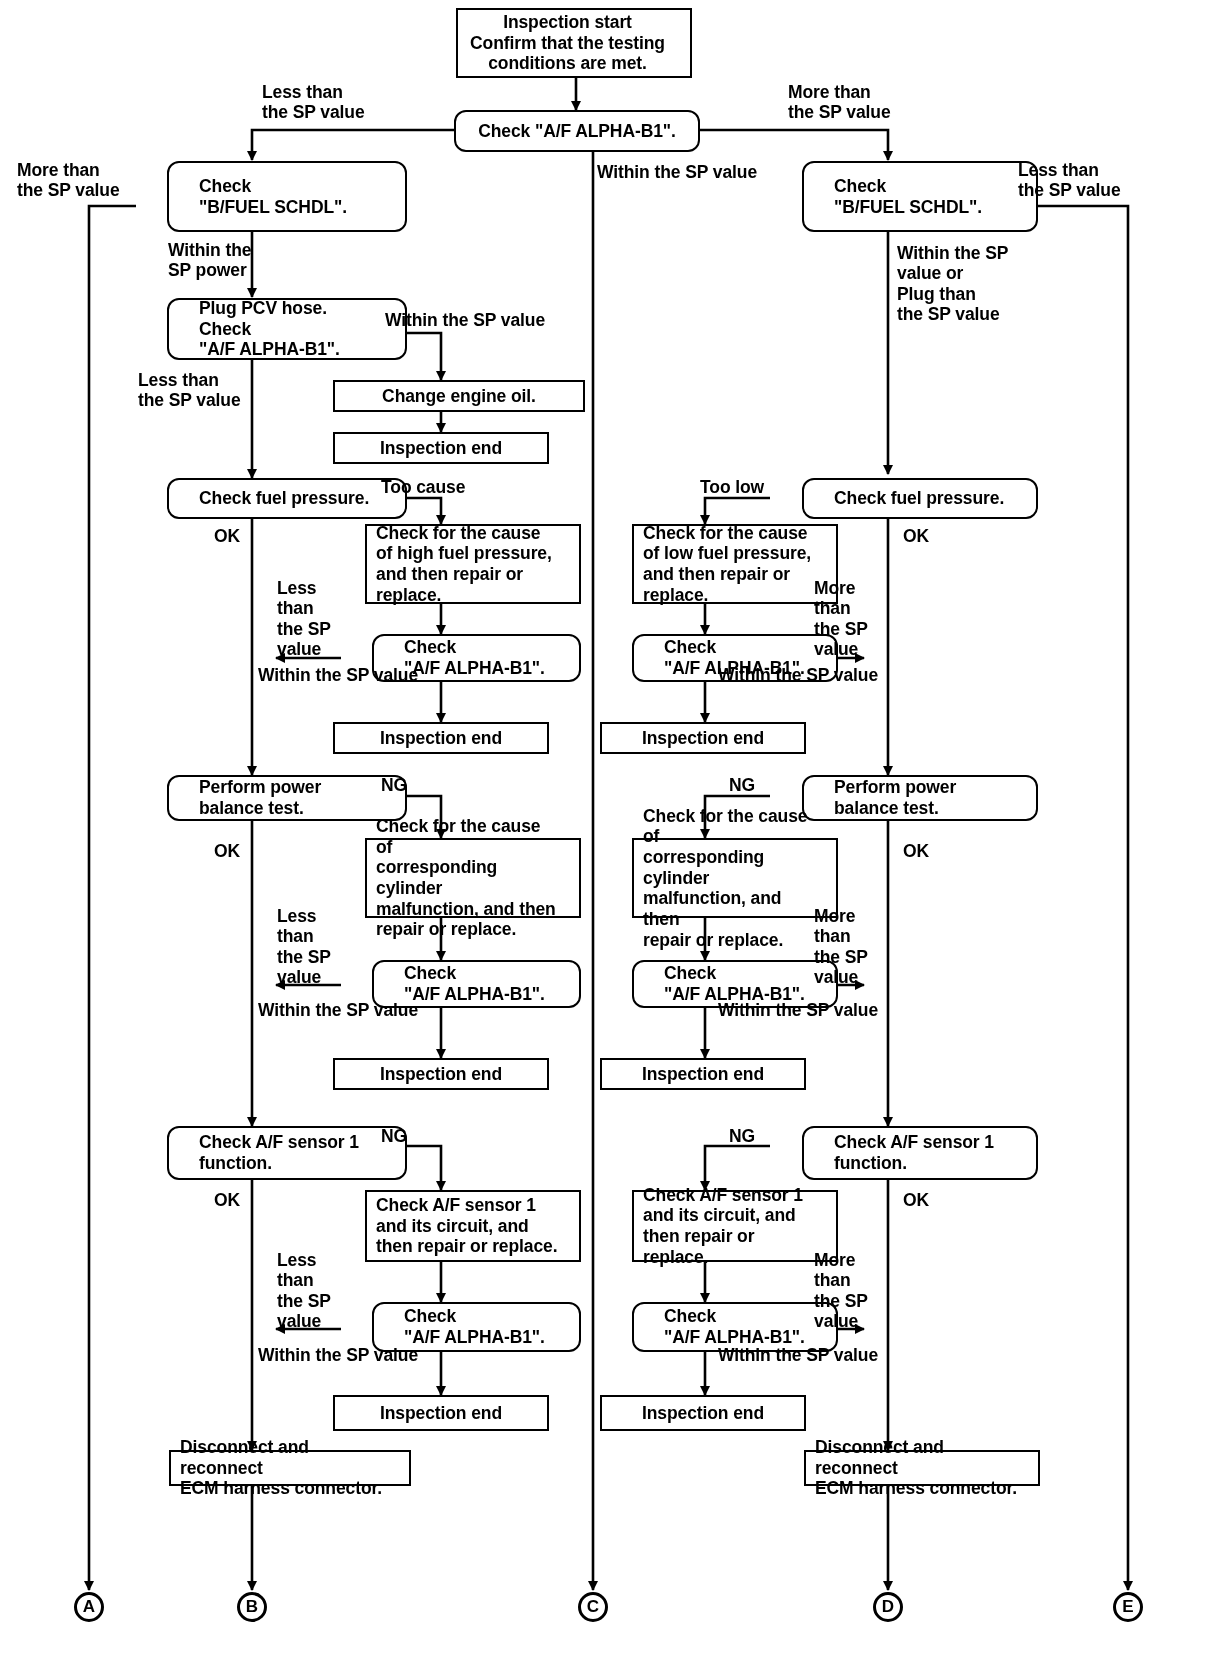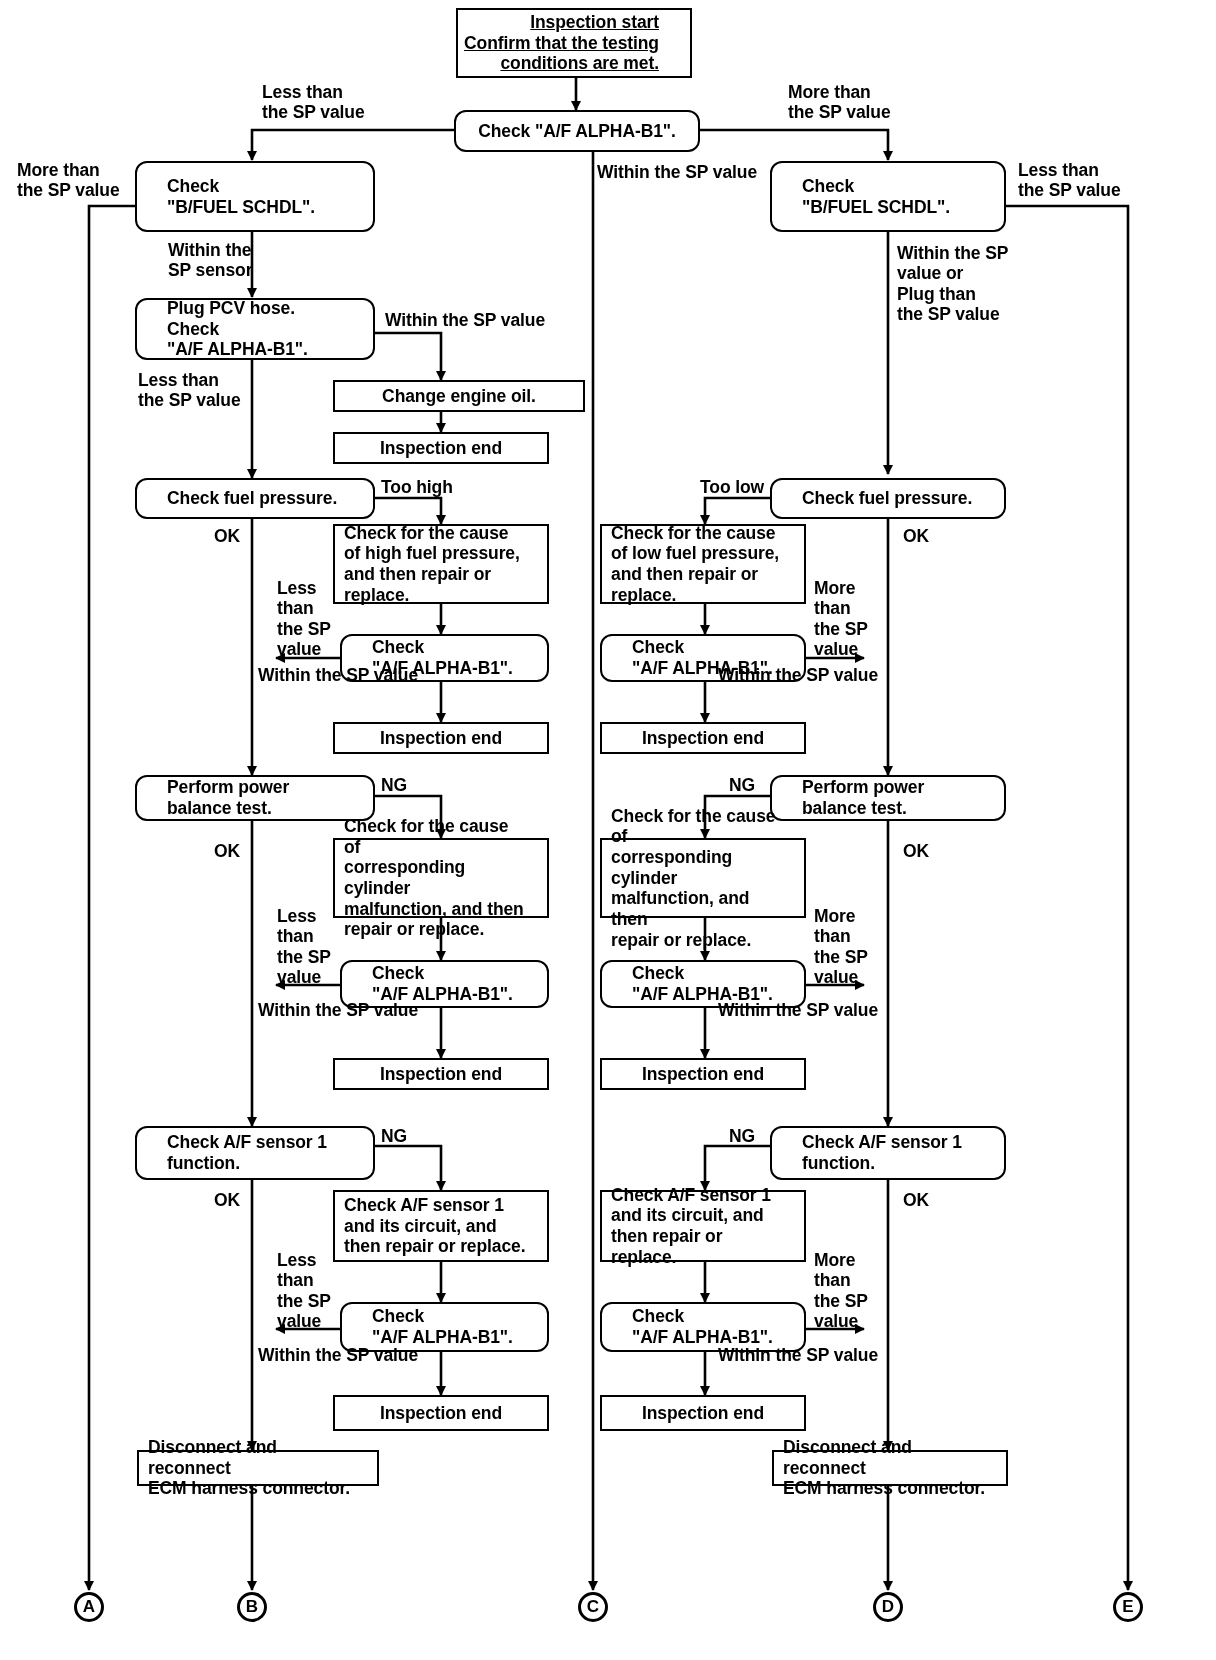--- a/index.html
+++ b/index.html
@@ -4,21 +4,21 @@
 <style>
   html,body{margin:0;padding:0;background:#fff;}
   #page{position:relative;width:1216px;height:1660px;background:#fff;
         font-family:"Liberation Sans","DejaVu Sans",sans-serif;overflow:hidden;}
   svg#wires{position:absolute;left:0;top:0;width:1216px;height:1660px;}
   .node{position:absolute;box-sizing:border-box;border:2.5px solid #000;background:#fff;
         display:flex;flex-direction:column;justify-content:center;
         font-size:17.5px;line-height:1.18;color:#000;font-weight:600;letter-spacing:-0.1px;}
   .node.rounded{border-radius:12px;}
   .node.center{align-items:center;text-align:center;}
-  .node.left{align-items:flex-start;text-align:left;padding-left:9px;padding-right:20px;}
+  .node.left{align-items:flex-start;text-align:left;padding-left:9px;padding-right:20px;margin-left:32px;}
   .node.pad{padding-left:30px;}
   .lbl{position:absolute;font-size:17.5px;line-height:1.17;color:#000;font-weight:600;
        letter-spacing:-0.1px;white-space:pre;}
   .conn{position:absolute;width:30px;height:30px;border:3px solid #000;border-radius:50%;
         background:#fff;display:flex;align-items:center;justify-content:center;
         font-size:17px;font-weight:700;color:#000;box-sizing:border-box;}
   .conn span{display:block;line-height:1;margin-top:-1px;}
 </style>
 </head>
 <body>
@@ -114,21 +114,21 @@
     <path d="M805,1329 L864,1329" marker-end="url(#ah)"></path>
 
     <path d="M705,1352 L705,1395" marker-end="url(#ah)"></path>
 
     <path d="M888,1170 L888,1450" marker-end="url(#ah)"></path>
 
     <path d="M888,1485 L888,1590" marker-end="url(#ah)"></path>
   </g>
 </svg>
 
-<div class="node center" style="left:456px;top:8px;width:236px;height:70px;align-items:flex-start;text-align:right;padding-left:6px;text-decoration:underline;">
+<div class="node center" style="left:456px;top:8px;width:236px;height:70px;align-items:flex-start;text-align:center;padding-left:12px;">
   <span style="white-space:pre-line">Inspection start
 Confirm that the testing
 conditions are met.</span>
 </div>
 
 <div class="node rounded center" style="left:454px;top:110px;width:246px;height:42px;">
   <span style="white-space:pre-line">Check "A/F ALPHA-B1".</span>
 </div>
 
 <div class="node rounded left pad" style="left:135px;top:161px;width:240px;height:71px;">
@@ -289,30 +289,30 @@
 
 <div class="lbl" style="left:262px;top:82px;white-space:pre-line">Less than
 the SP value</div>
 <div class="lbl" style="left:788px;top:82px;white-space:pre-line">More than
 the SP value</div>
 <div class="lbl" style="left:17px;top:160px;white-space:pre-line">More than
 the SP value</div>
 <div class="lbl" style="left:1018px;top:160px;white-space:pre-line">Less than
 the SP value</div>
 <div class="lbl" style="left:168px;top:240px;white-space:pre-line">Within the
-SP sensor</div>
+SP power</div>
 <div class="lbl" style="left:597px;top:162px;white-space:pre-line">Within the SP value</div>
 <div class="lbl" style="left:897px;top:243px;white-space:pre-line">Within the SP
 value or
 Plug than
 the SP value</div>
 <div class="lbl" style="left:385px;top:310px;white-space:pre-line">Within the SP value</div>
 <div class="lbl" style="left:138px;top:370px;white-space:pre-line">Less than
 the SP value</div>
-<div class="lbl" style="left:381px;top:477px;white-space:pre-line">Too high</div>
+<div class="lbl" style="left:381px;top:477px;white-space:pre-line">Too cause</div>
 <div class="lbl" style="left:700px;top:477px;white-space:pre-line">Too low</div>
 <div class="lbl" style="left:214px;top:526px;">OK</div>
 <div class="lbl" style="left:903px;top:526px;">OK</div>
 <div class="lbl" style="left:277px;top:578px;white-space:pre-line">Less
 than
 the SP
 value</div>
 <div class="lbl" style="left:814px;top:578px;white-space:pre-line">More
 than
 the SP

